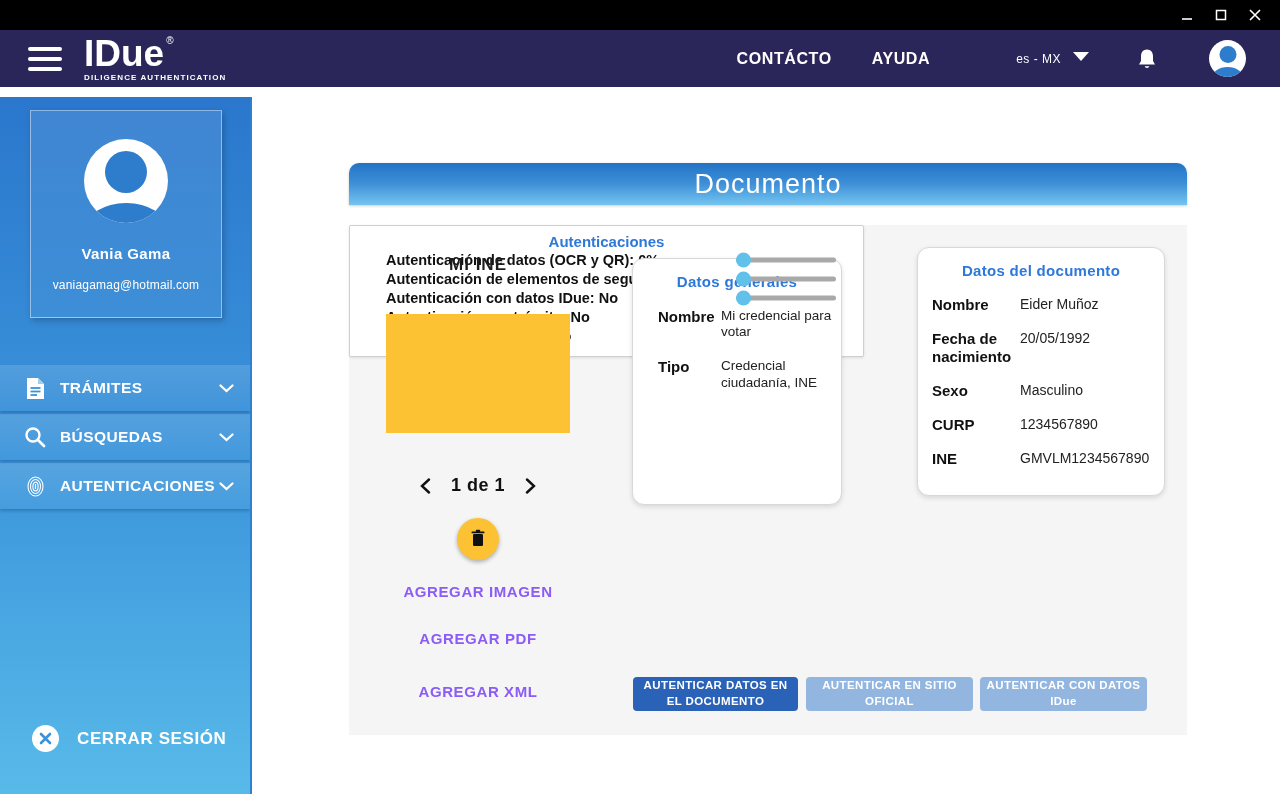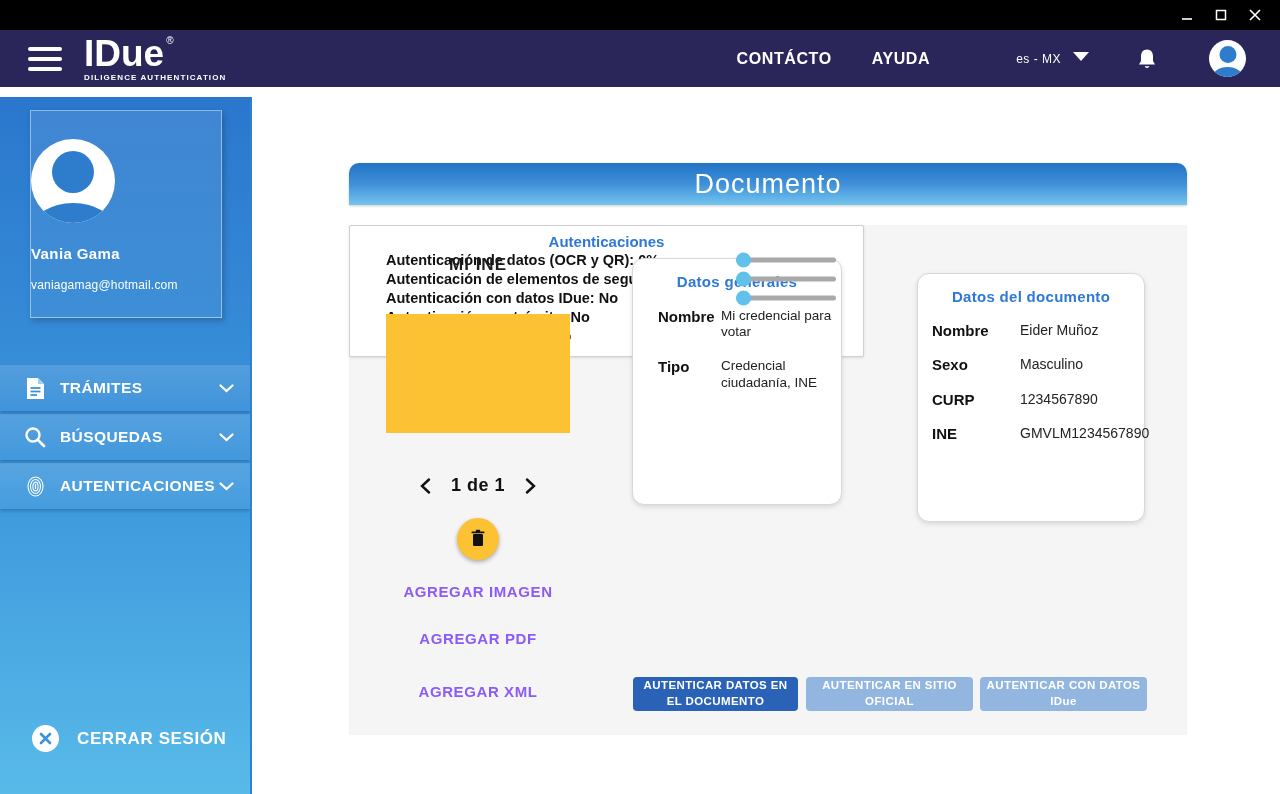--- a/index.html
+++ b/index.html
@@ -38,21 +38,21 @@
                   border-radius:50%; background:#2e7ccc; }
   .avatar .body { position:absolute; left:50%; bottom:-34%; transform:translateX(-50%); width:86%; height:60%;
                   border-radius:50%; background:#2e7ccc; }
 
   
   .sidebar { position:absolute; left:0; top:97px; width:250px; height:697px;
              background:linear-gradient(180deg,#2a77cd 0%,#3d97dc 55%,#58bae9 100%); color:#fff; }
   .profile-card { position:absolute; left:30px; top:13px; width:192px; height:208px;
                   background:linear-gradient(180deg,rgba(255,255,255,0.10),rgba(255,255,255,0.04));
                   border:1px solid rgba(255,255,255,0.45); box-shadow:2px 3px 6px rgba(0,0,0,0.22);
-                  display:flex; flex-direction:column; align-items:flex-start; }
+                  display:flex; flex-direction:column; align-items:center; }
   .profile-avatar { margin-top:28px; width:84px; height:84px; border-radius:50%; background:#fff;
                     position:relative; overflow:hidden; }
   .profile-avatar .head { position:absolute; left:50%; top:14%; transform:translateX(-50%); width:50%; height:50%;
                           border-radius:50%; background:#2e7ccc; }
   .profile-avatar .body { position:absolute; left:50%; bottom:-38%; transform:translateX(-50%); width:96%; height:62%;
                           border-radius:50%; background:#2e7ccc; }
   .profile-name { margin-top:22px; font-size:15px; font-weight:bold; letter-spacing:0.4px; }
   .profile-email { margin-top:16px; font-size:12px; letter-spacing:0.2px; }
 
   .menu { position:absolute; left:0; top:268px; width:250px; }
@@ -91,21 +91,21 @@
   .add-action { position:absolute; left:129px; transform:translateX(-50%); white-space:nowrap;
                 font-size:15px; font-weight:bold; letter-spacing:0.6px; color:#8b5cf6;
                 background:none; border:none; cursor:pointer; font-family:inherit; }
   .add-img { top:358px; } .add-pdf { top:405px; } .add-xml { top:458px; }
 
   
   .card { position:absolute; background:#fff; border:1px solid #d8d8d8; border-radius:12px;
           box-shadow:0 2px 5px rgba(0,0,0,0.12); }
   .card-title { text-align:center; color:#2e78d8; font-size:15px; font-weight:bold; letter-spacing:0.3px; }
   .card-general { left:283px; top:33px; width:210px; height:247px; padding:14px 0 0 25px; }
-  .card-docdata { left:568px; top:48px; width:228px; height:249px; padding:14px 0 0 14px; }
+  .card-docdata { left:568px; top:22px; width:248px; height:249px; padding:14px 0 0 14px; }
   .card-general .card-title { margin-right:25px; }
   .card-docdata .card-title { margin-right:14px; }
   .drow { display:flex; margin-top:20px; }
   .drow-label { font-weight:bold; color:#111; font-size:15px; line-height:1.15; }
   .drow-value { color:#222; font-size:13.5px; line-height:1.2; }
   .card-general .drow-label { width:63px; flex:none; }
   .card-general .drow-value { width:112px; }
   .card-general .drow { margin-top:18px; }
   .card-docdata .drow-label { width:88px; flex:none; }
   .card-docdata .drow { margin-top:17px; align-items:flex-start; }
@@ -310,20 +310,24 @@
         </div>
       </div>
 
       <div class="card card-docdata">
         <div class="card-title">Datos del documento</div>
         <div class="drow">
           <span class="drow-label">Nombre</span>
           <span class="drow-value">Eider Muñoz</span>
         </div>
         <div class="drow">
+          <span class="drow-label">Fecha de nacimiento</span>
+          <span class="drow-value">20/05/1992</span>
+        </div>
+        <div class="drow">
           <span class="drow-label">Sexo</span>
           <span class="drow-value">Masculino</span>
         </div>
         <div class="drow">
           <span class="drow-label">CURP</span>
           <span class="drow-value">1234567890</span>
         </div>
         <div class="drow">
           <span class="drow-label">INE</span>
           <span class="drow-value">GMVLM1234567890</span>

